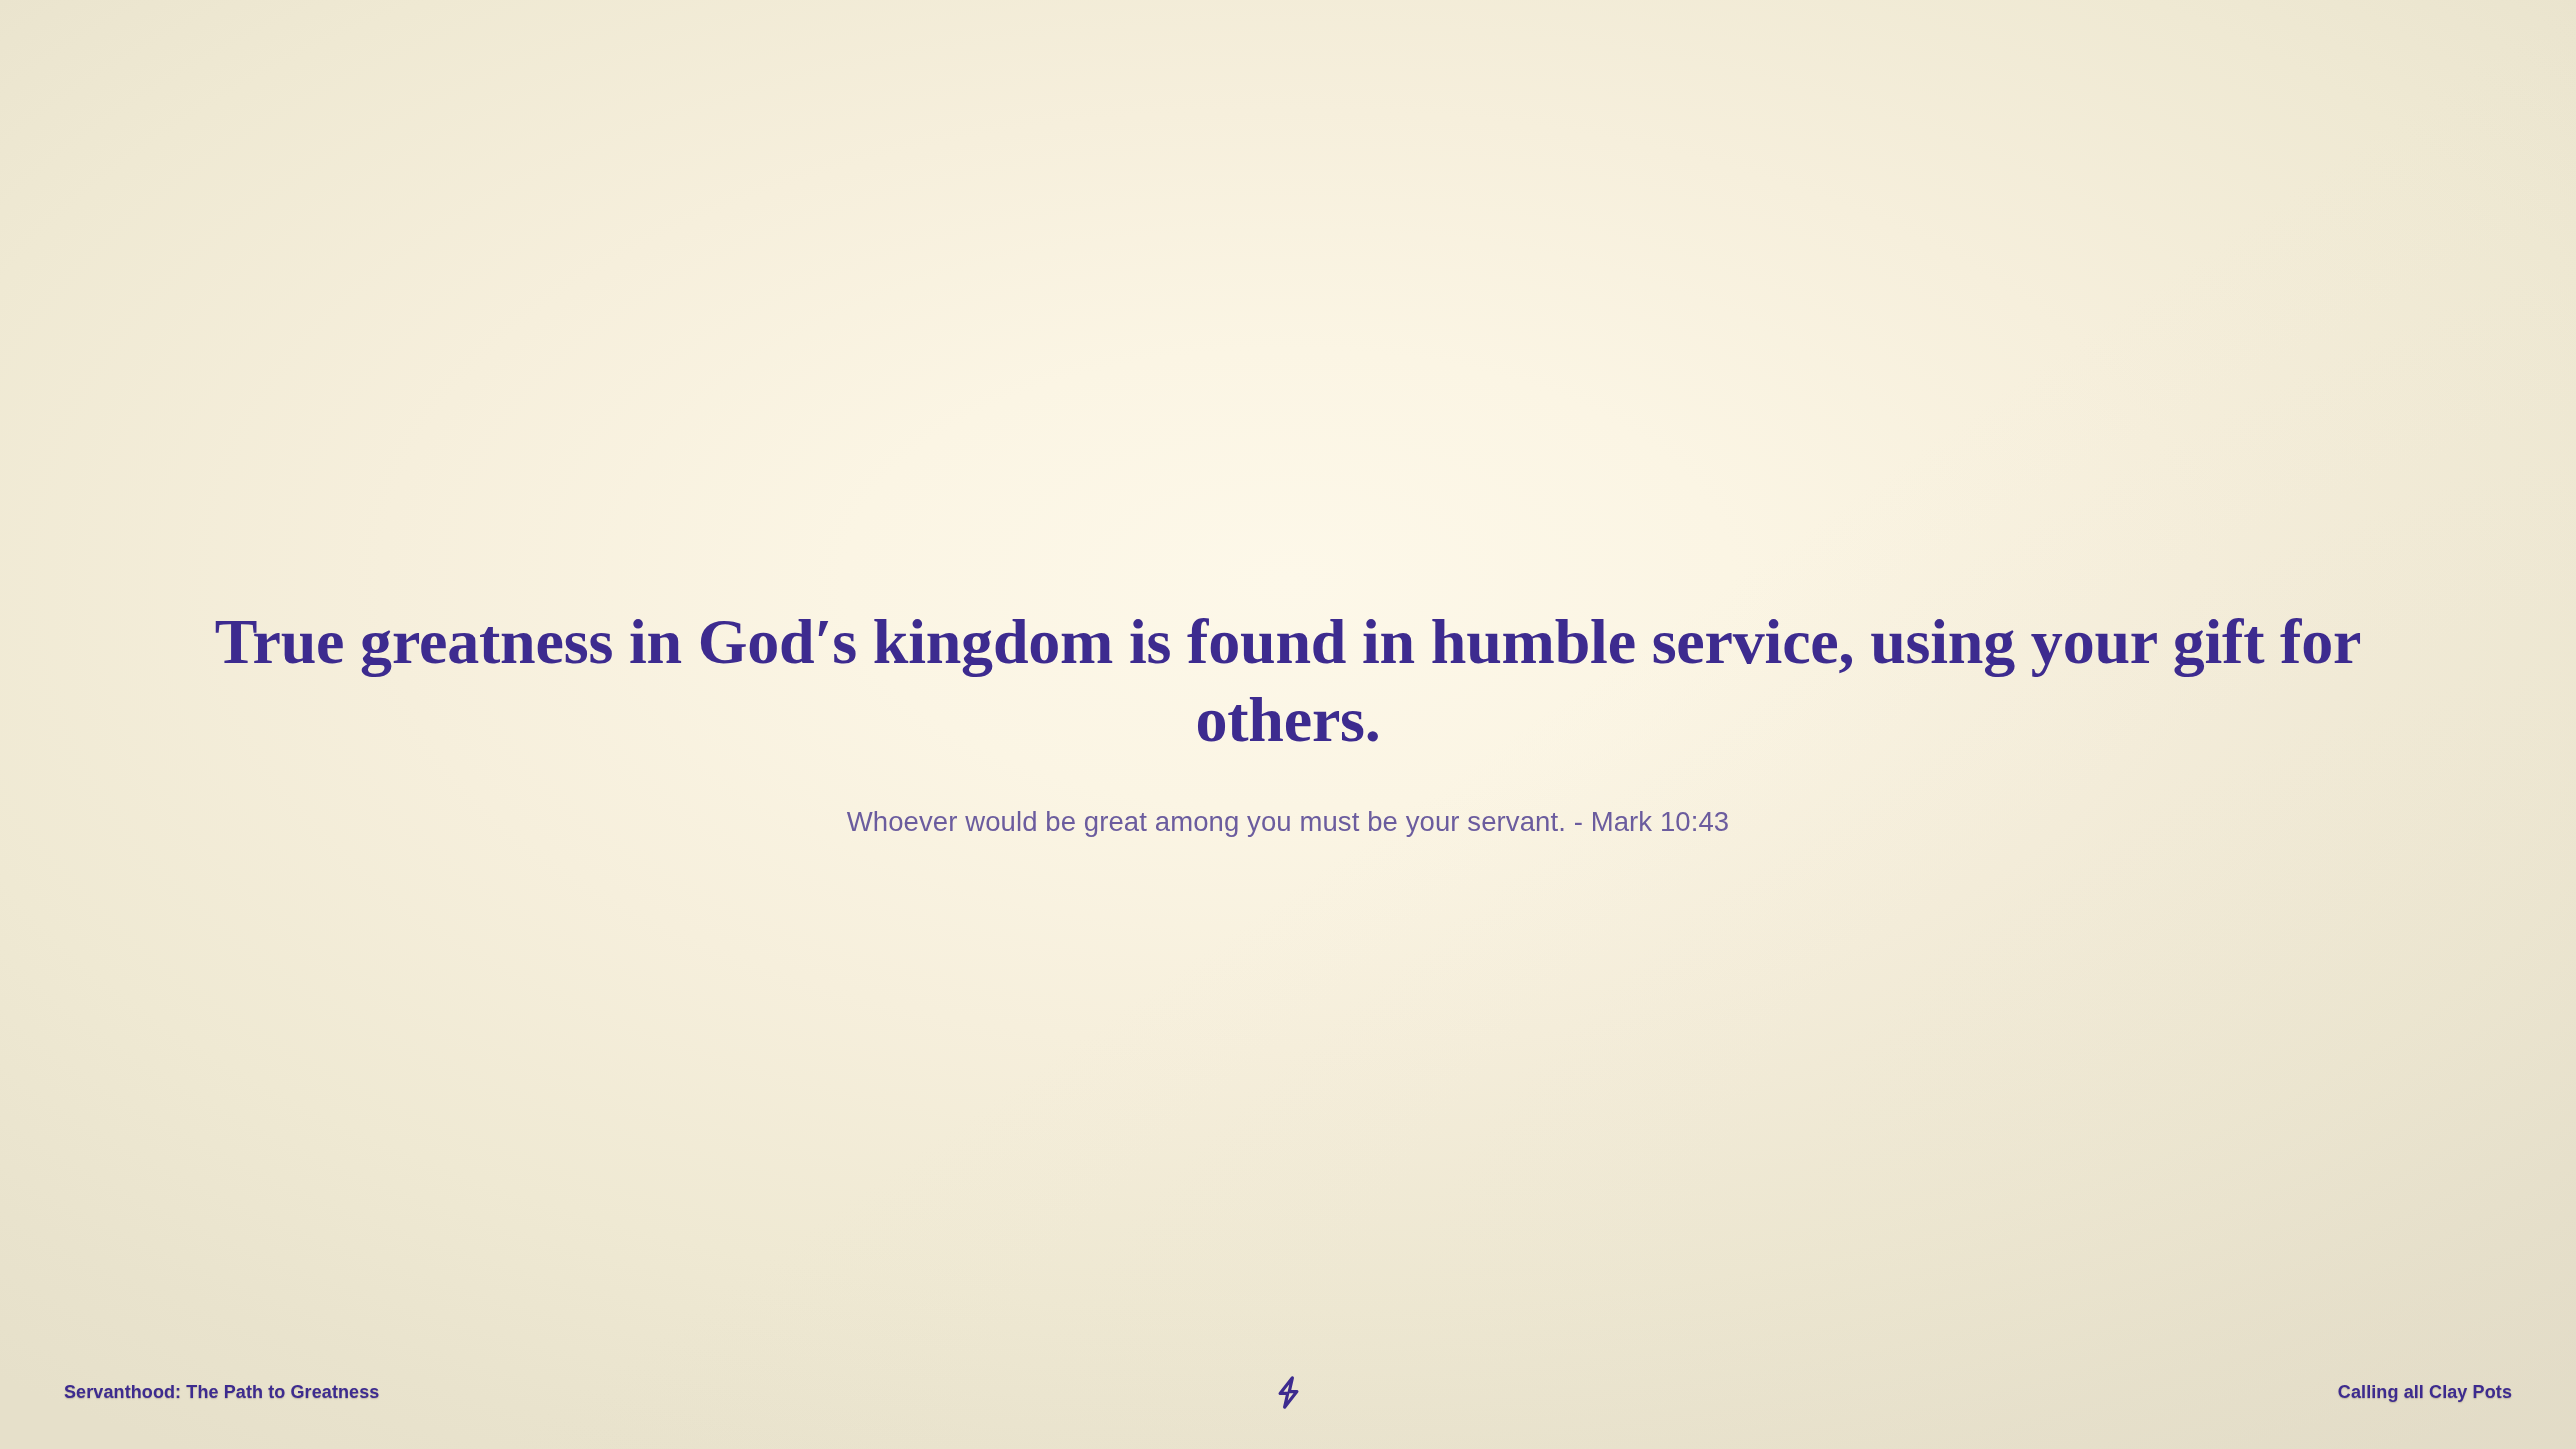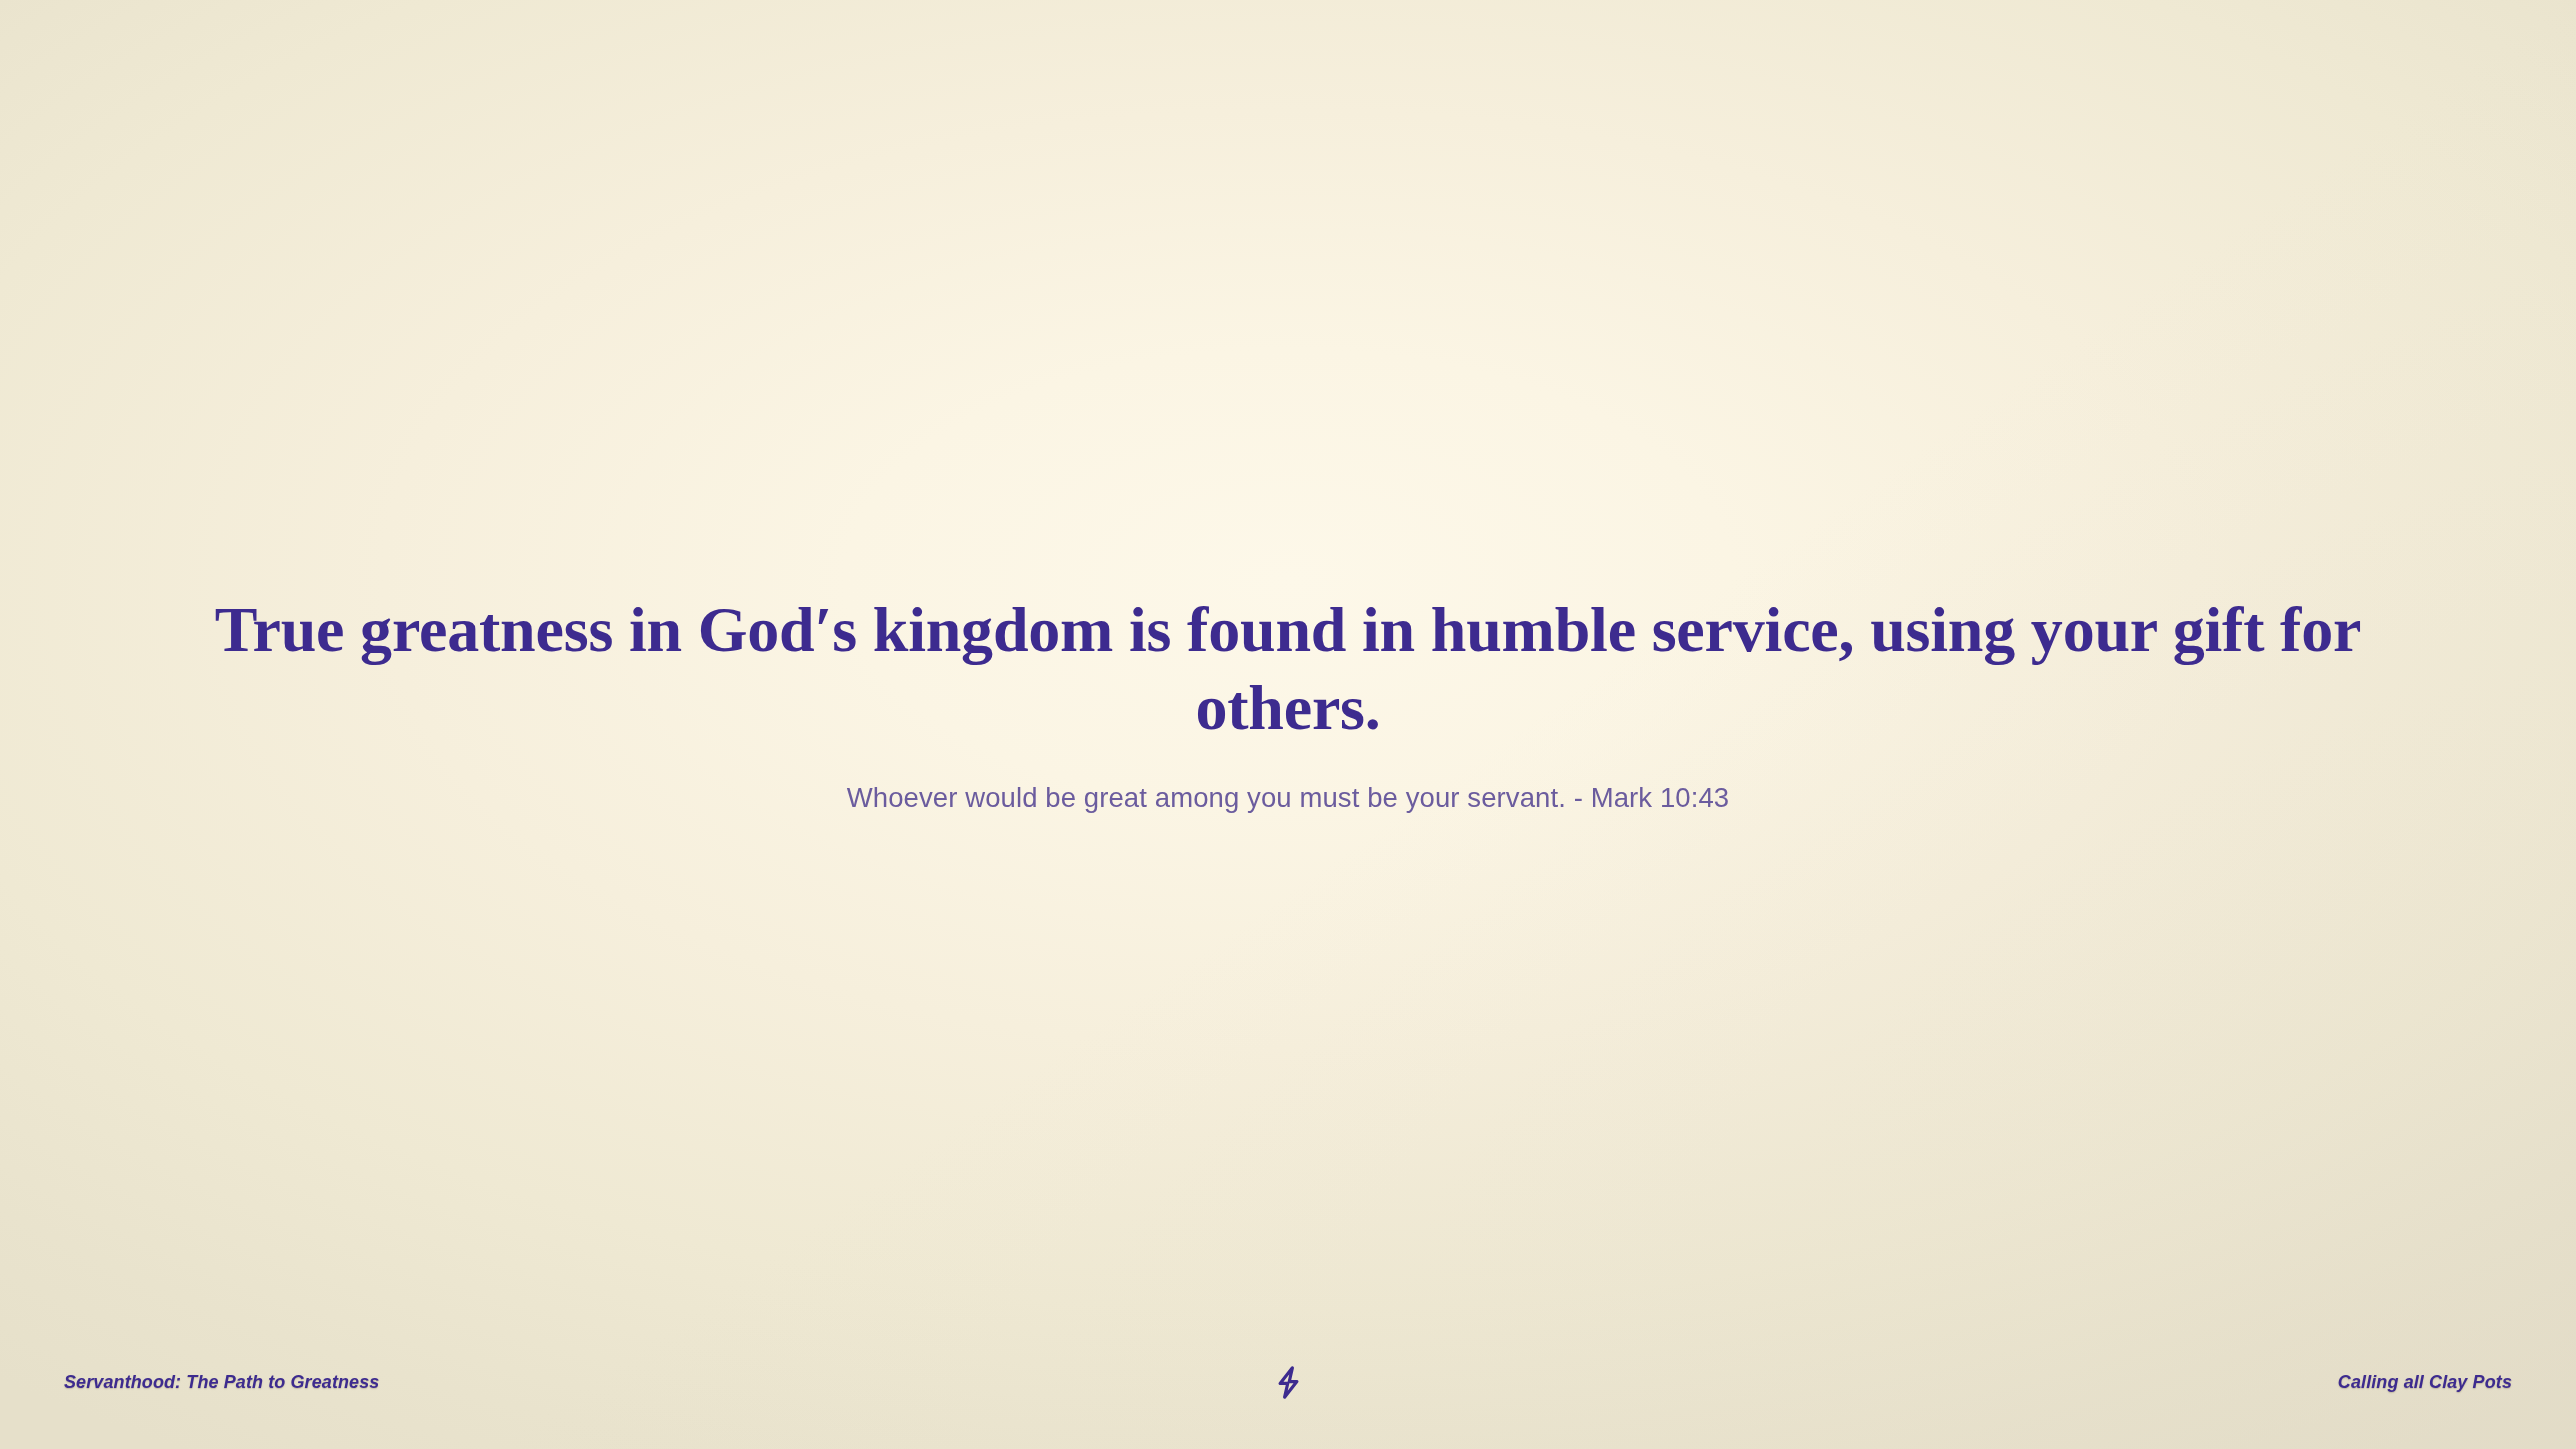--- a/index.html
+++ b/index.html
@@ -54,21 +54,21 @@
     right: 0;
     top: 590px;
     display: flex;
     flex-direction: column;
     align-items: center;
     z-index: 2;
   }
 
   .headline {
     width: 2281px;
-    margin: 1px;
+    margin: 13px;
     text-align: center;
     font-family: "Liberation Serif", "DejaVu Serif", serif;
     font-weight: 700;
     font-size: 64px;
     line-height: 1.22;
     letter-spacing: -0.2px;
     color: #3d2b8f;
     text-rendering: optimizeLegibility;
   }
 
@@ -83,29 +83,28 @@
     line-height: 1.35;
     letter-spacing: 0.1px;
     color: #6b5c9e;
   }
 
   
   .footer {
     position: absolute;
     left: 0;
     right: 0;
-    bottom: 10px;
+    bottom: 0;
     height: 114px;
     display: flex;
     align-items: center;
     justify-content: space-between;
     padding: 0 64px;
     box-sizing: border-box;
     z-index: 3;
-    font-style: italic;
   }
 
   .footer-text {
     font-family: "Liberation Sans", sans-serif;
     font-weight: 700;
     font-size: 18px;
     letter-spacing: 0.1px;
     color: #3d2b8f;
     text-shadow: 0 0.7px 1.3px rgba(120, 110, 80, 0.35);
     white-space: nowrap;

